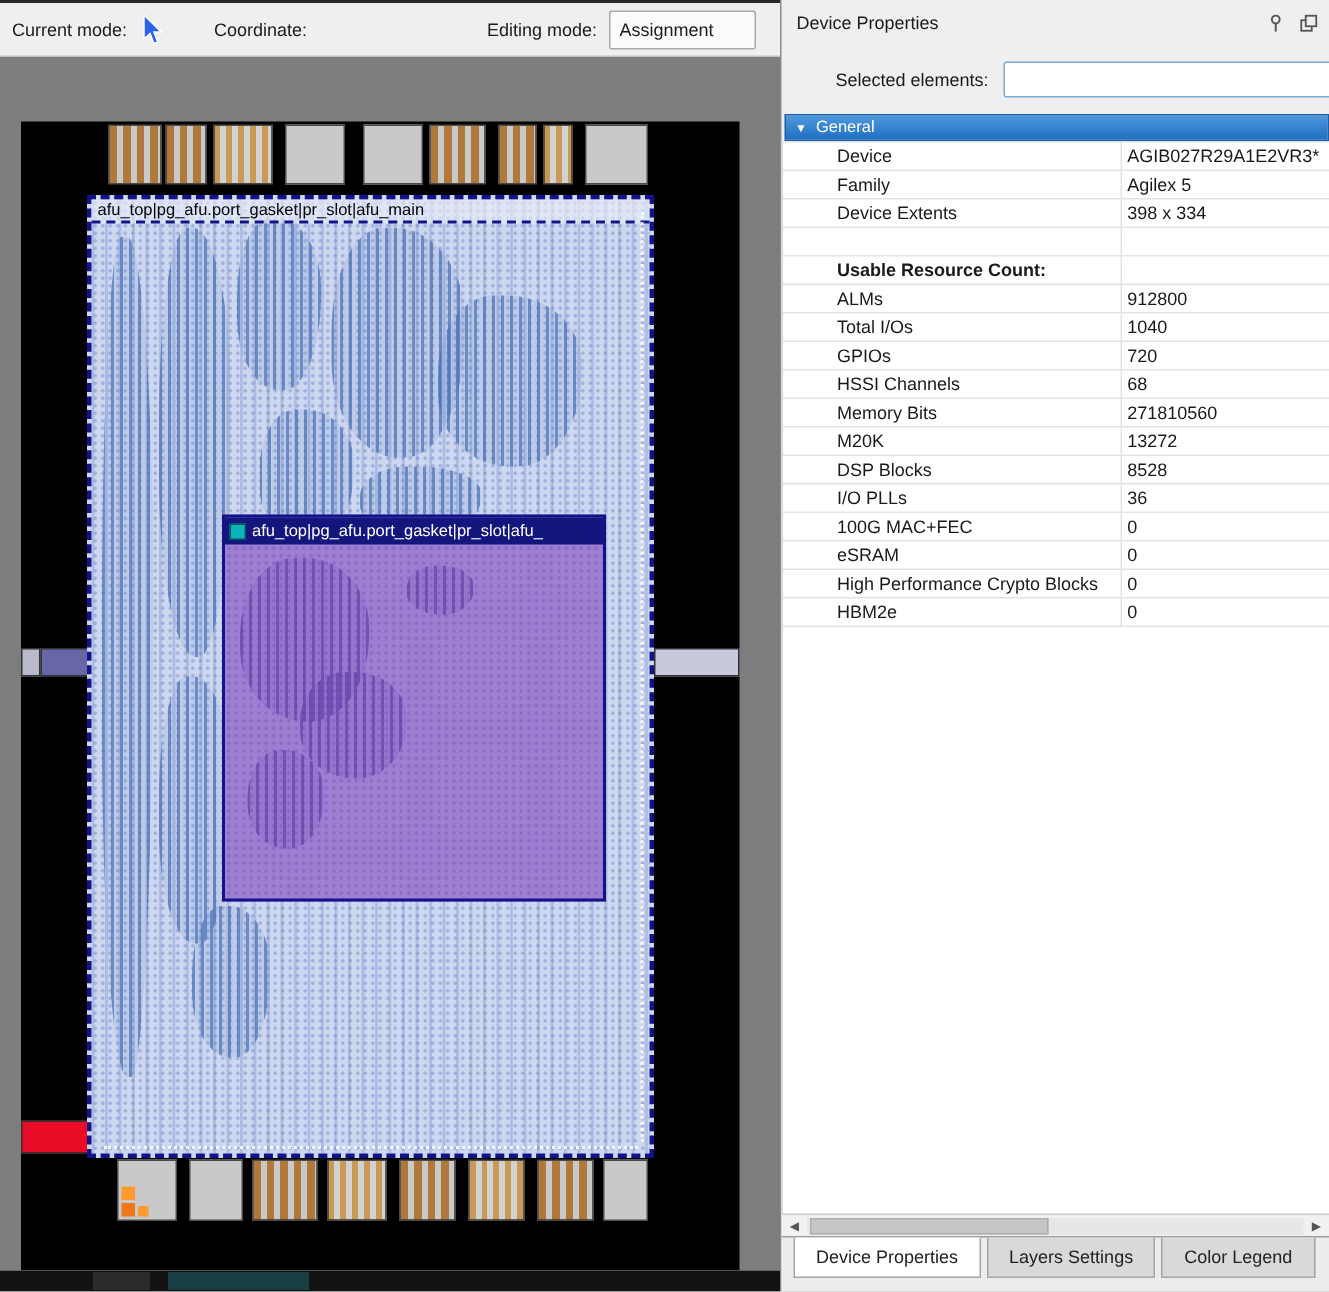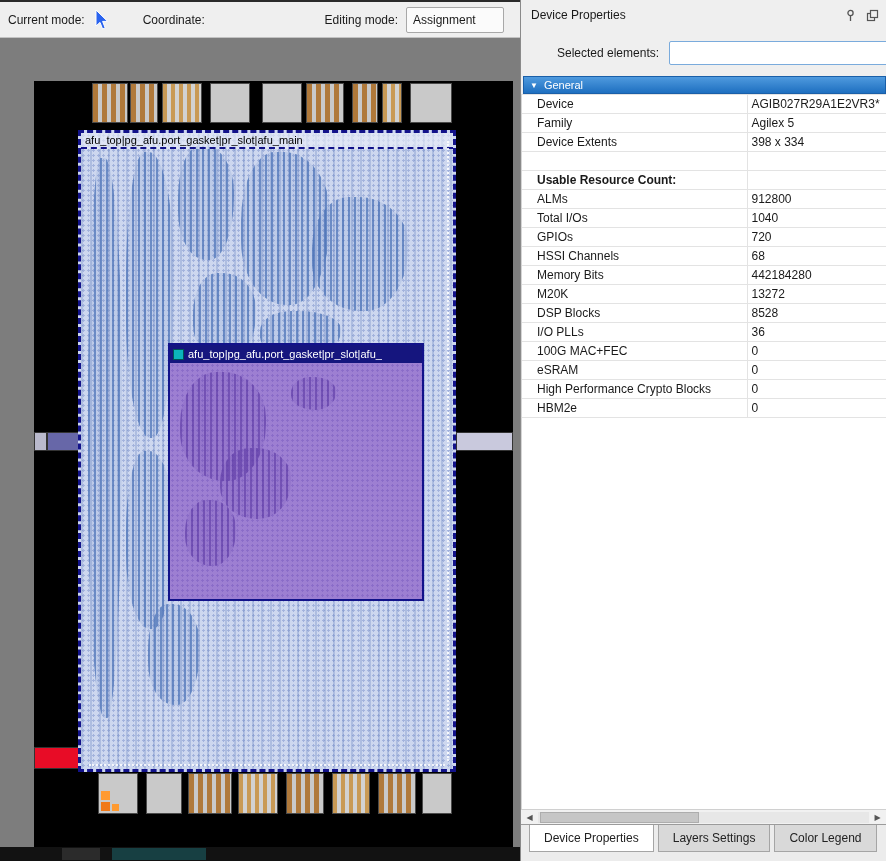--- a/index.html
+++ b/index.html
@@ -14,21 +14,21 @@
     display:flex; align-items:center; padding:0 8px; gap:8px; flex:none; }
   .tb-label { white-space:nowrap; }
   .tb-coord { margin-left:26px; }
   .tb-em { margin-left:auto; }
   .dropdown { width:98px; height:26px; background:#fbfbfb; border:1px solid #a8a8a8; border-radius:2px;
     display:flex; align-items:center; justify-content:space-between; padding:0 6px; margin-right:8px;gap:48px; }
   .dd-arrow { font-size:9px; color:#444; }
   .cursor-icon svg { display:block; }
 
   .viewport { flex:1; position:relative; background:#7d7d7d; overflow:hidden; }
-  .chip { position:absolute; left:34px; top:43px; width:479px; height:766px; background:#000; }
+  .chip { position:absolute; left:14px; top:43px; width:479px; height:766px; background:#000; }
 
   .io { position:absolute; height:40px; top:2px; background:#c9c9c9; border:1px solid #4a4a4a; }
   .io.bottom { top:auto; bottom:33px; height:41px; }
   .striped   { background:repeating-linear-gradient(90deg, var(--io-tan,#b0793a) 0 5px, #c9c9c9 5px 9px); }
   .striped-lt{ background:repeating-linear-gradient(90deg, #c99a55 0 4px, #d2d2d2 4px 8px); }
   .orange-bit { position:absolute; background:#f07818; }
 
   .side-block { position:absolute; border:1px solid #333; }
 
   
@@ -75,21 +75,21 @@
     border:1px solid #7aabdc; border-radius:2px; }
 
   .general-bar { height:18px; flex:none; margin:0 0 0 2px;
     background:linear-gradient(var(--general-header-top,#4f9ade), var(--general-header-bottom,#1e6fc0));
     border:1px solid #1a5fa8; color:#fff; display:flex; align-items:center; gap:6px; padding:0 6px; font-size:11px; }
   .tri { font-size:8px; }
 
   .table-area { flex:1; background:#fff; overflow:hidden; border-left:1px solid #d5d5d5; }
   table { border-collapse:collapse; width:100%; table-layout:fixed; }
   td { height:19px; border-bottom:1px solid #e3e3e3; font-size:12px; padding:0 4px; overflow:hidden; white-space:nowrap; }
-  td.cell-label { width:225px; border-right:1px solid #e3e3e3; padding-left:15px; }
+  td.cell-label { width:225px; border-right:1px solid #e3e3e3; padding-left:36px; }
   td.cell-label.bold { font-weight:bold; }
   tr:first-child td { border-top:1px solid #e3e3e3; }
 
   .hscroll { height:15px; flex:none; background:#f1f1f1; border-top:1px solid #d0d0d0;
     display:flex; align-items:center; padding:0 2px; gap:2px; }
   .hs-arrow { width:13px; font-size:8px; color:#555; text-align:center; }
   .hs-track { flex:1; height:11px; background:#e7e7e7; position:relative; }
   .hs-thumb { position:absolute; left:2px; top:0; width:48%; height:11px; background:#c6c6c6; border:1px solid #adadad; }
 
   .tabbar { height:37px; flex:none; background:#ececec; border-top:1px solid #9b9b9b;
@@ -250,21 +250,21 @@
             <tr>
               <td class="cell-label">GPIOs</td>
               <td class="cell-value">720</td>
             </tr>
             <tr>
               <td class="cell-label">HSSI Channels</td>
               <td class="cell-value">68</td>
             </tr>
             <tr>
               <td class="cell-label">Memory Bits</td>
-              <td class="cell-value">442184280</td>
+              <td class="cell-value">271810560</td>
             </tr>
             <tr>
               <td class="cell-label">M20K</td>
               <td class="cell-value">13272</td>
             </tr>
             <tr>
               <td class="cell-label">DSP Blocks</td>
               <td class="cell-value">8528</td>
             </tr>
             <tr>

